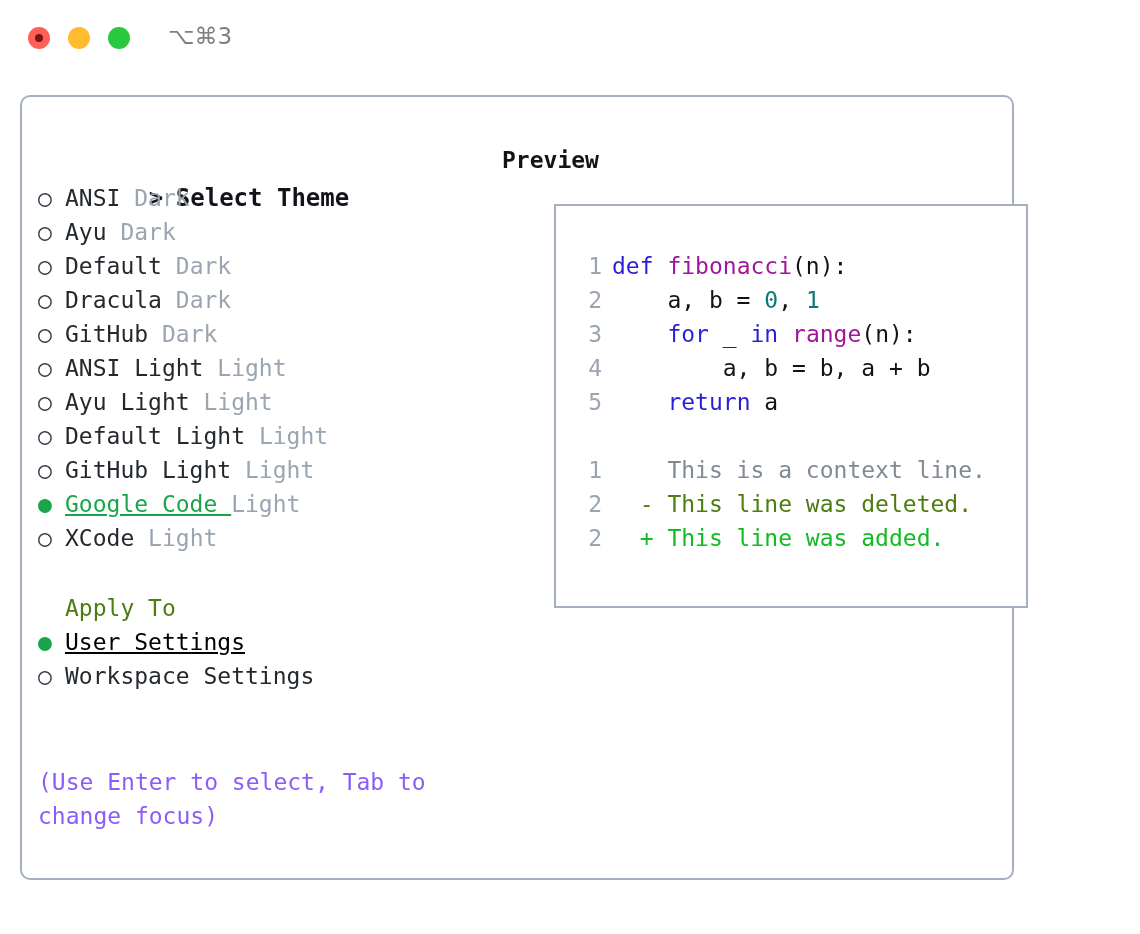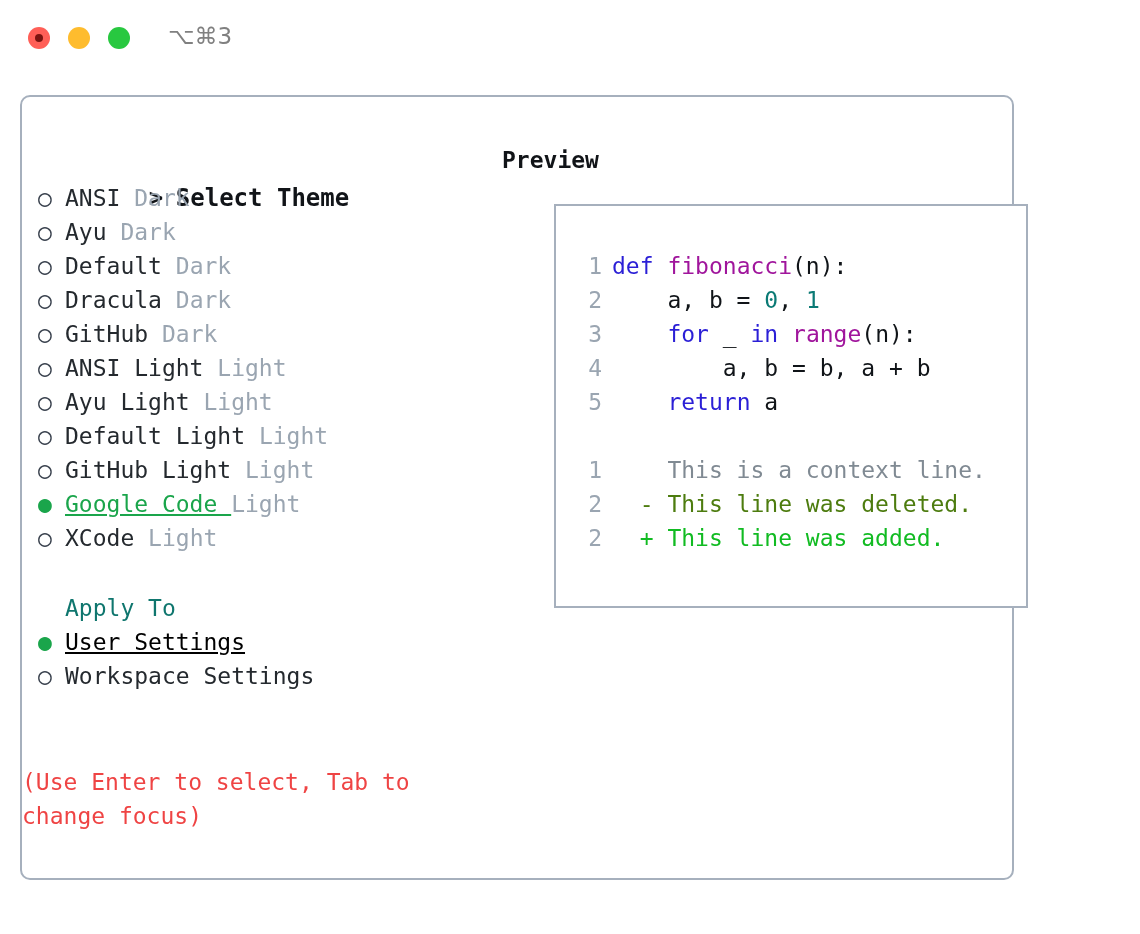--- a/index.html
+++ b/index.html
@@ -101,36 +101,36 @@
     font-weight: bold;
     color: #111418;
     font-size: 24px;
   }
   .theme-name { color: #24292e; }
   .theme-name.sel { color: #1aa54b; text-decoration: underline; }
   .badge {
     color: #9aa5b1;
   }
   .section-head {
-    color: #0f766e;
+    color: #4d7c0f;
     padding-left: 27px;
   }
   .opt-name { color: #24292e; }
   .opt-name.sel { color: #000000; text-decoration: underline; }
 
   #spacer-a { height: 36px; }
 
   #hint {
     position: absolute;
-    left: 0;
+    left: 16px;
     top: 668px;
     width: 412px;
     font-size: 23px;
     line-height: 34px;
-    color: #ef4444;
+    color: #8b5cf6;
   }
 
   
   #preview-title {
     position: absolute;
     left: 480px;
     top: 50px;
     font-size: 23px;
     font-weight: bold;
     color: #111418;

